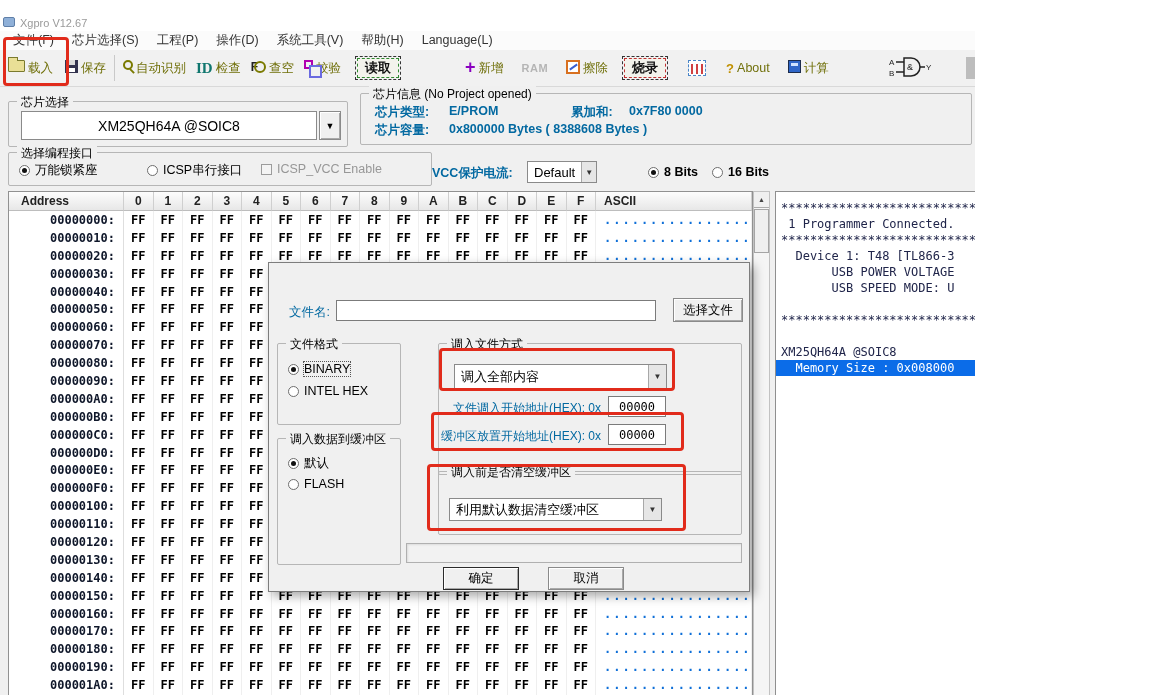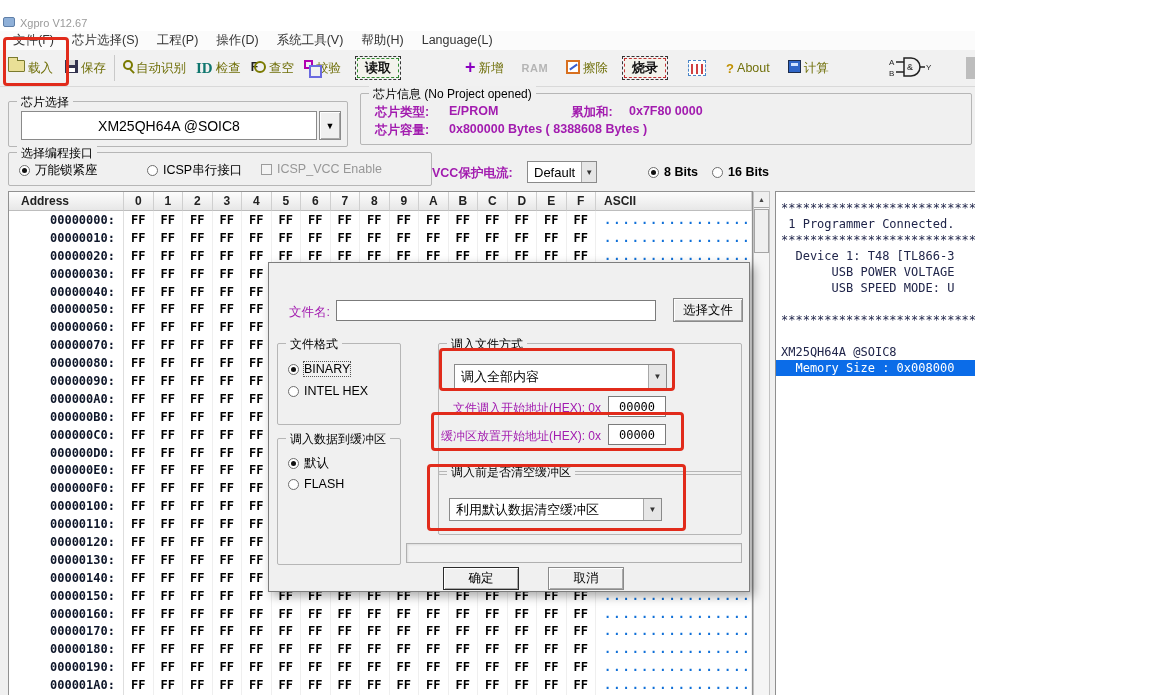--- a/index.html
+++ b/index.html
@@ -118,21 +118,21 @@
 
   
   .dialog { position:absolute; left:268px; top:245px; width:482px; height:330px; z-index:10;
     background:#f0f0f0; border:1px solid #7d7d7d; box-shadow:4px 4px 10px rgba(0,0,0,0.35); }
   .dlg-title { height:29px; background:#fff; display:flex; align-items:center; padding-left:10px;
     font-size:12.5px; color:#000; }
   .dlg-close { margin-left:auto; width:34px; height:29px; display:flex; align-items:center;
     justify-content:center; font-size:15px; color:#222; }
   .dlg-body { position:absolute; left:0; top:29px; right:0; bottom:0; background:#f0f0f0; }
   .dlg-body .group .legend { background:#f0f0f0; }
-  .lbl { position:absolute; font-size:12.5px; color:#a21caf; white-space:nowrap; }
+  .lbl { position:absolute; font-size:12.5px; color:#0369a1; white-space:nowrap; }
   .inp { position:absolute; background:#fff; border:1px solid #7b7b7b; font-size:12.5px;
     padding:0 4px; font-family:"Liberation Sans", sans-serif; }
   .inp.num { text-align:center; font-family:"DejaVu Sans Mono", monospace; font-size:12px; }
   .sunkbar { position:absolute; background:#f2f2f2; border:1px solid #b0b0b0;
     box-shadow:inset 1px 1px 2px #dcdcdc; }
 
   
   .redbox { position:absolute; border:3px solid #e12b1b; border-radius:4px; z-index:30; pointer-events:none; }
 
   .misc-gray { position:absolute; left:966px; top:40px; width:9px; height:22px; background:#bdbdbd; }

